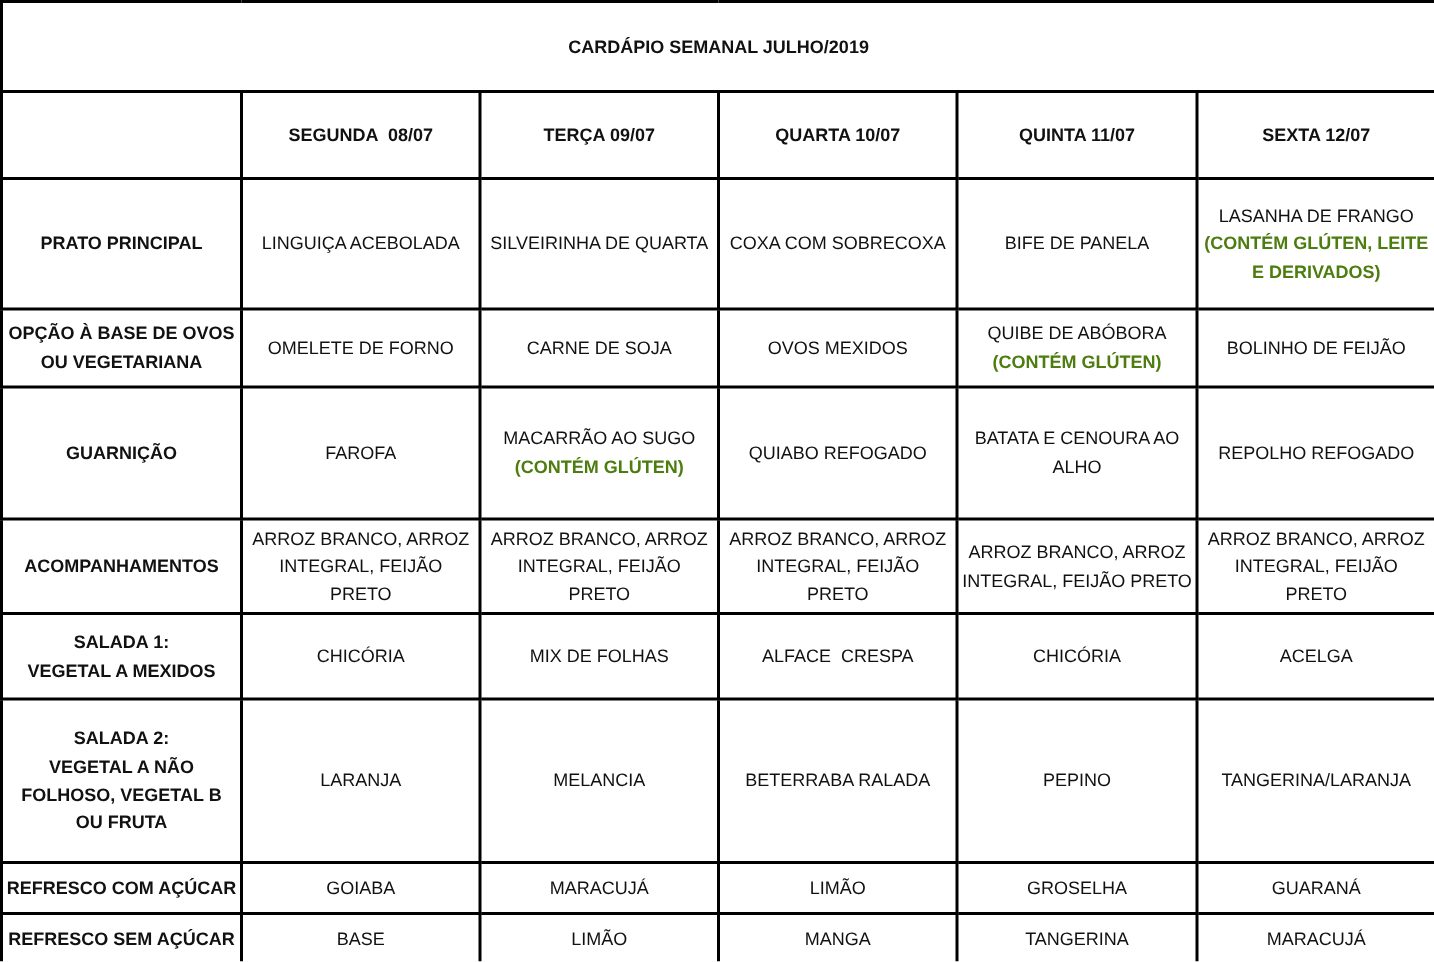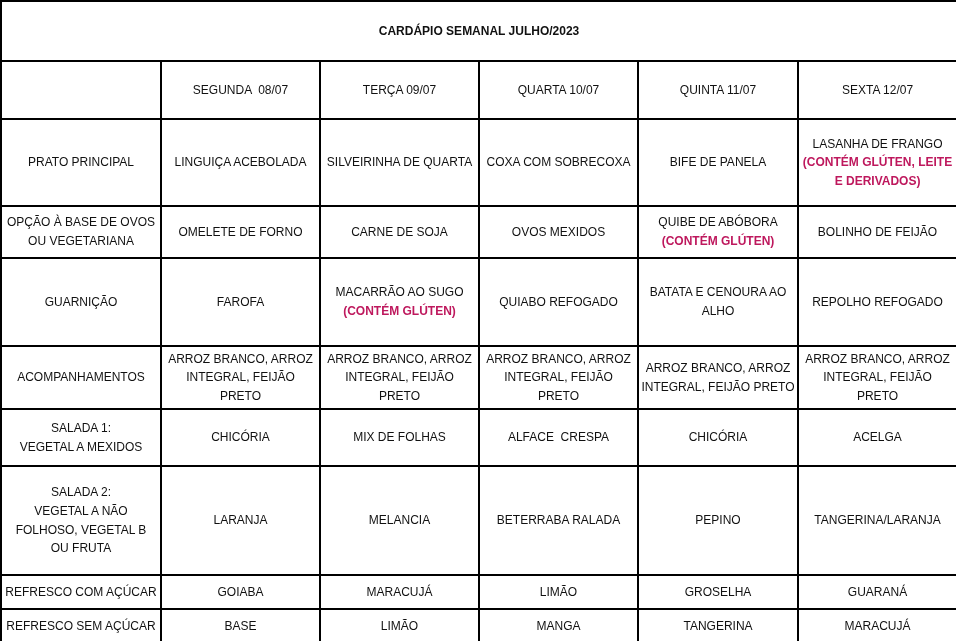--- a/index.html
+++ b/index.html
@@ -22,27 +22,27 @@
     padding: 1px 2px;
     white-space: pre-wrap;
     font-size: 12px;
     line-height: 1.55;
   }
   .title-cell {
     font-weight: bold;
     font-size: 13px;
   }
   th.row-label, td.day-header {
-    font-weight: normal;
+    font-weight: bold;
     font-size: 12px;
     margin-left: 40px;
   }
   td.menu-cell { font-weight: normal; }
   .warn {
-    color: #be185d;
+    color: #4d7c0f;
     font-weight: bold;
   }
   .bottom-bar {
     width: 956px; height: 8px;
     background: #1f3864;
   }
 </style>
 </head>
 <body>
 
@@ -52,21 +52,21 @@
       <col style="width:160px">
       <col style="width:159px">
       <col style="width:159px">
       <col style="width:159px">
       <col style="width:160px">
       <col style="width:159px">
     </colgroup>
 
     <tbody>
         <tr style="height:60px">
-      <td class="title-cell" colspan="6">CARDÁPIO SEMANAL JULHO/2023</td>
+      <td class="title-cell" colspan="6">CARDÁPIO SEMANAL JULHO/2019</td>
     </tr>
 
     <tr style="height:58px">
       <td class="day-header"></td>
       <td class="day-header">SEGUNDA  08/07</td>
       <td class="day-header">TERÇA 09/07</td>
       <td class="day-header">QUARTA 10/07</td>
       <td class="day-header">QUINTA 11/07</td>
       <td class="day-header">SEXTA 12/07</td>
     </tr>

